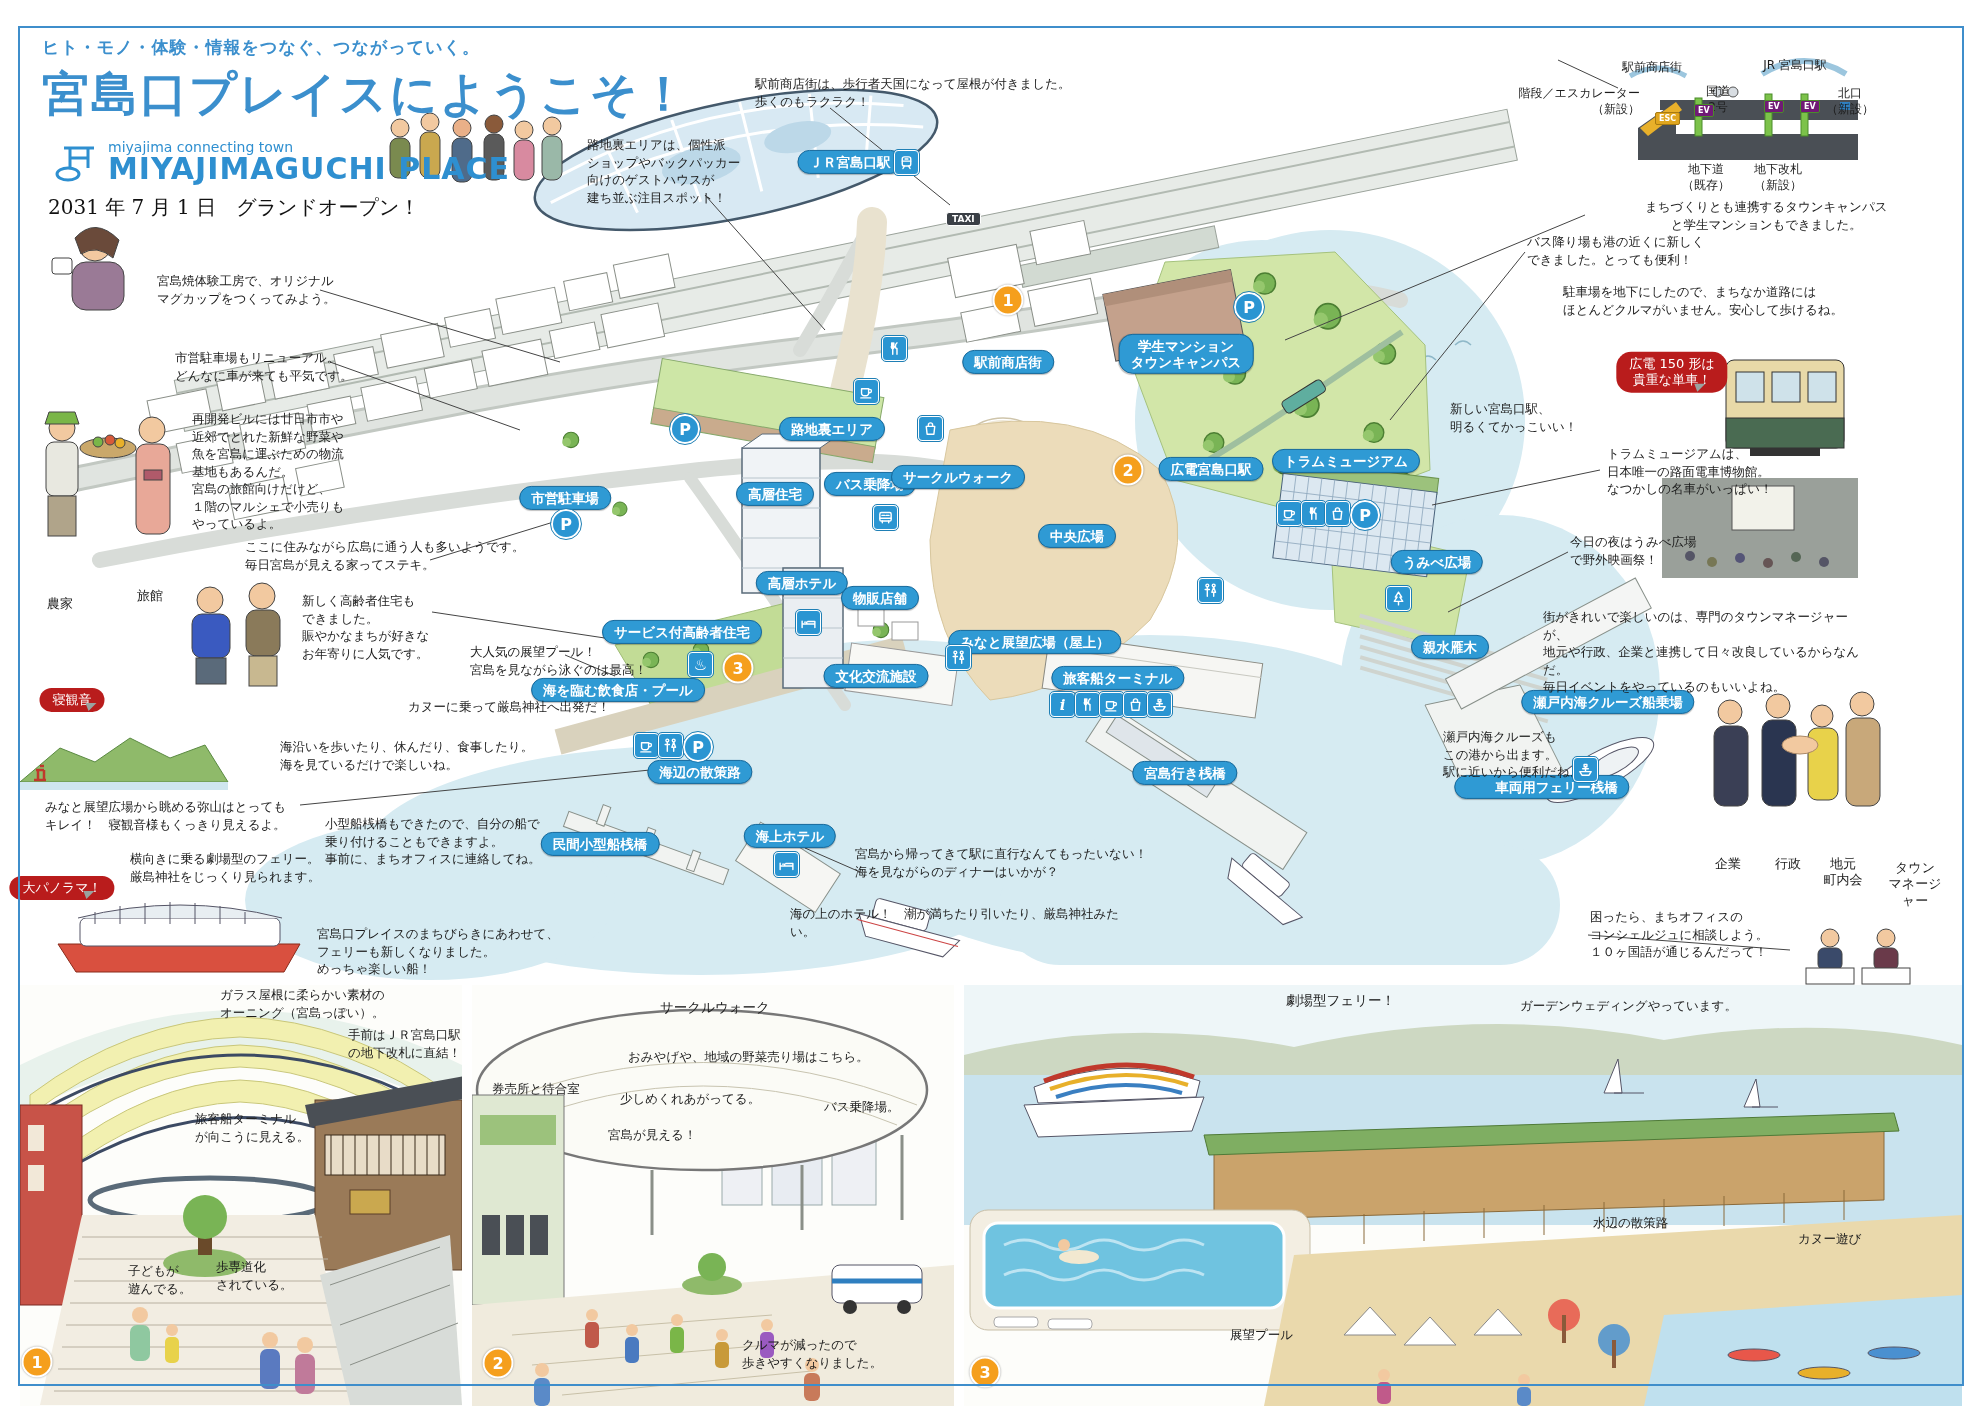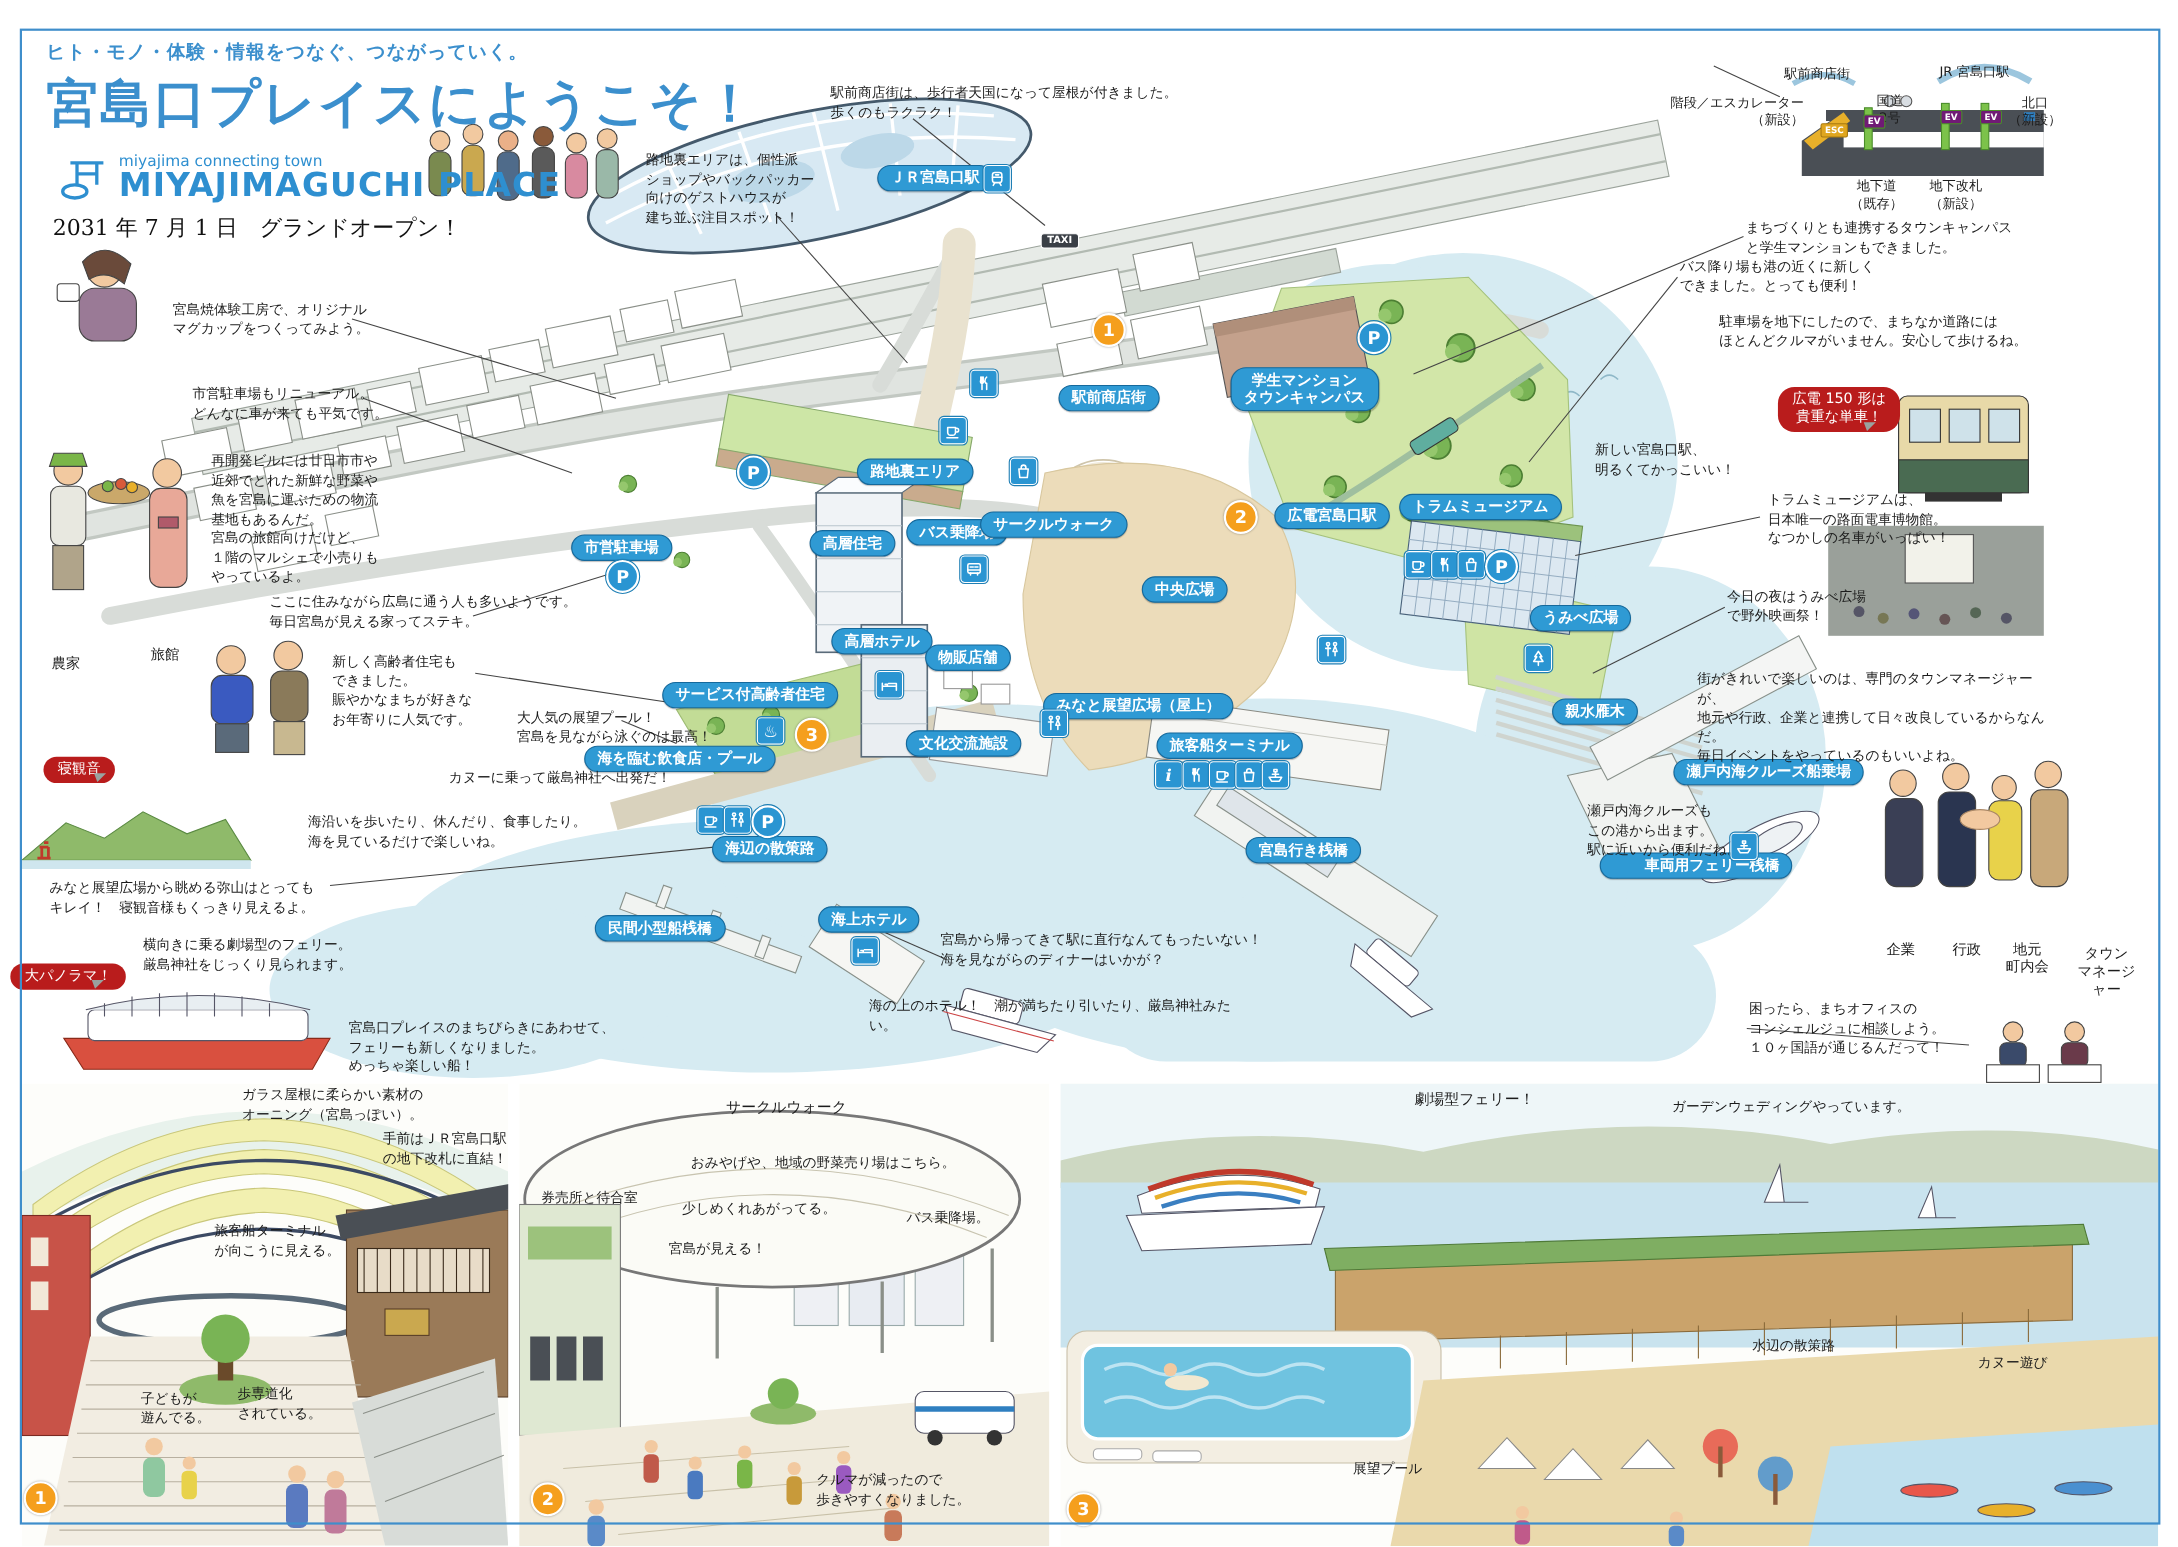--- a/index.html
+++ b/index.html
@@ -620,29 +620,32 @@
 できました。
 賑やかなまちが好きな
 お年寄りに人気です。</div>
       <div class="callout" style="left: 470px; top: 643px;">大人気の展望プール！
 宮島を見ながら泳ぐのは最高！</div>
       <div class="callout" style="left: 408px; top: 698px;">カヌーに乗って厳島神社へ出発だ！</div>
       <div class="callout" style="left: 280px; top: 738px;">海沿いを歩いたり、休んだり、食事したり。
 海を見ているだけで楽しいね。</div>
       <div class="callout" style="left: 45px; top: 798px;">みなと展望広場から眺める弥山はとっても
 キレイ！　寝観音様もくっきり見えるよ。</div>
+      <div class="callout" style="left: 325px; top: 815px;">小型船桟橋もできたので、自分の船で
+乗り付けることもできますよ。
+事前に、まちオフィスに連絡してね。</div>
       <div class="callout" style="left: 130px; top: 850px;">横向きに乗る劇場型のフェリー。
 厳島神社をじっくり見られます。</div>
       <div class="callout" style="left: 317px; top: 925px;">宮島口プレイスのまちびらきにあわせて、
 フェリーも新しくなりました。
 めっちゃ楽しい船！</div>
       <div class="callout" style="left: 855px; top: 845px;">宮島から帰ってきて駅に直行なんてもったいない！
 海を見ながらのディナーはいかが？</div>
       <div class="callout" style="left: 790px; top: 905px;">海の上のホテル！　潮が満ちたり引いたり、厳島神社みたい。</div>
-      <div class="callout" style="left: 1587px; top: 198px;">まちづくりとも連携するタウンキャンパス
+      <div class="callout" style="left: 1645px; top: 198px; text-align: center;">まちづくりとも連携するタウンキャンパス
 と学生マンションもできました。</div>
       <div class="callout" style="left: 1527px; top: 233px;">バス降り場も港の近くに新しく
 できました。とっても便利！</div>
       <div class="callout" style="left: 1563px; top: 283px;">駐車場を地下にしたので、まちなか道路には
 ほとんどクルマがいません。安心して歩けるね。</div>
       <div class="callout" style="left: 1450px; top: 400px;">新しい宮島口駅、
 明るくてかっこいい！</div>
       <div class="callout" style="left: 1607px; top: 445px;">トラムミュージアムは、
 日本唯一の路面電車博物館。
 なつかしの名車がいっぱい！</div>

